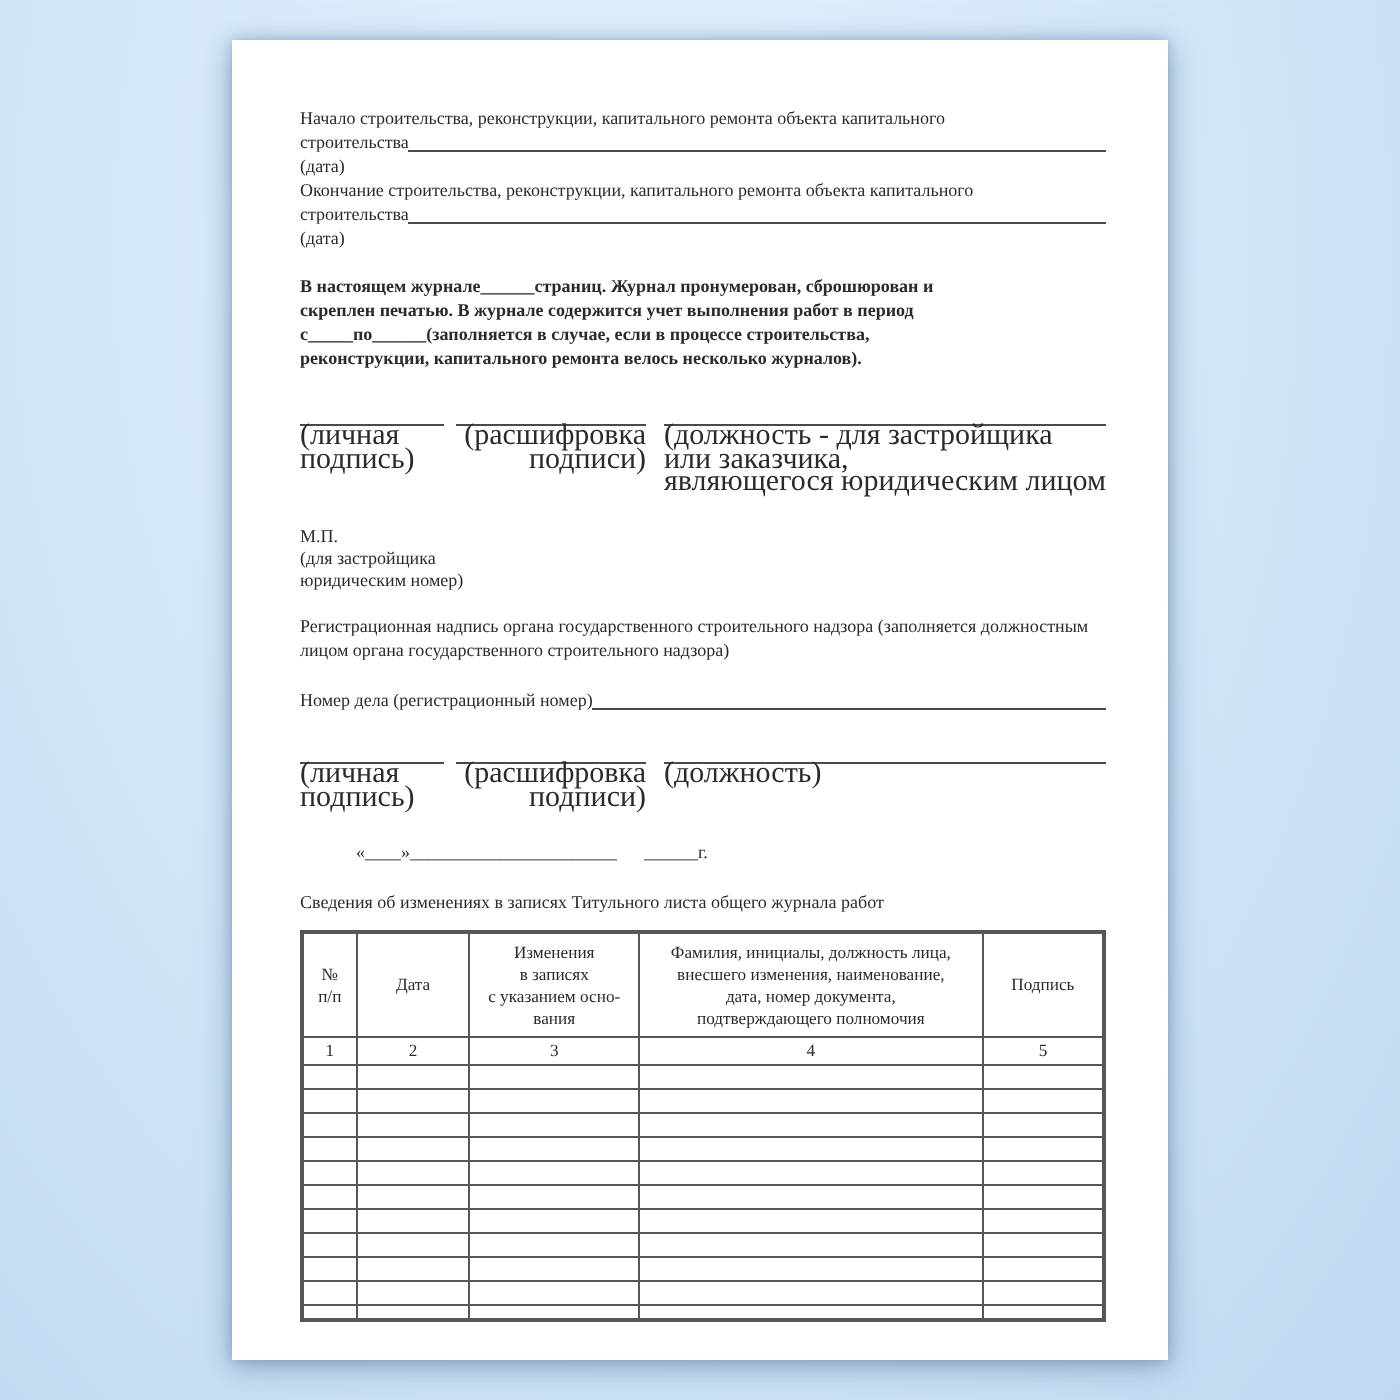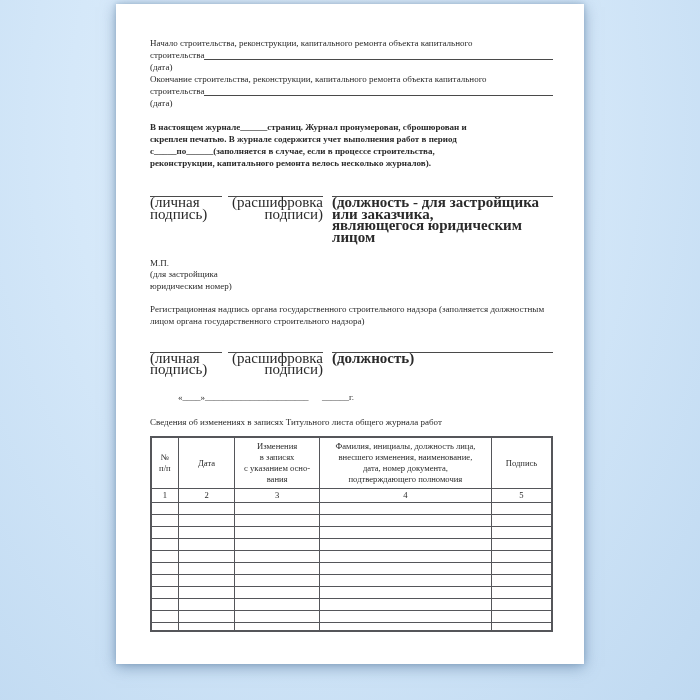--- a/index.html
+++ b/index.html
@@ -3,41 +3,41 @@
 <meta charset="utf-8">
 <style>
   * { margin: 0; padding: 0; box-sizing: border-box; }
   html, body { width: 700px; height: 700px; overflow: hidden; }
   body {
     font-family: "Liberation Serif", "DejaVu Serif", serif;
     background: radial-gradient(ellipse at 45% 18%, #e3f1fd 0%, #d5e8f9 45%, #bfd9f1 100%);
   }
   .paper {
     position: absolute;
-    left: 116px; top: 4px;
+    left: 116px; top: 20px;
     width: 468px; height: 660px;
     background: #ffffff;
     box-shadow: 0 3px 14px rgba(88, 122, 158, 0.6), 0 0 5px rgba(88, 122, 158, 0.35);
   }
   .content {
     position: absolute;
     left: 34px; right: 31px; top: 33px;
     font-size: 9px;
     line-height: 12px;
     color: #2a2a2a;
   }
   .fill-line { display: flex; align-items: flex-end; }
   .fill-line .rule { flex: 1; border-bottom: 1px solid #4a4a4a; margin-bottom: 1px; }
   .centered { text-align: left; }
   .para { margin-top: 12px; font-weight: bold; }
 
   .sig-row { display: flex; margin-top: 21px; }
   .sig-col1 { width: 72px; }
   .sig-col2 { width: 95px; margin-left: 6px; text-align: right; }
-  .sig-col3 { flex: 1; margin-left: 9px; font-weight: bold; }
+  .sig-col3 { flex: 1; margin-left: 9px; }
   .sig-rule { border-bottom: 1px solid #4a4a4a; height: 7px; }
   .sig-label { font-size: 15px; line-height: 11.5px; }
 
   .mp-block { margin-top: 15px; line-height: 11.3px; }
   .reg-note { margin-top: 11px; width: 100%; }
   .case-row { margin-top: 13px; }
   .date-row { margin-top: 15px; text-align: left; white-space: pre; padding-left: 28px; }
   .changes-title { margin-top: 13px; }
 
   table.changes {
@@ -104,20 +104,24 @@
     </div>
 
     <div class="mp-block">
       <div>М.П.</div>
       <div>(для застройщика</div>
       <div>юридическим номер)</div>
     </div>
 
     <div class="reg-note">Регистрационная надпись органа государственного строительного надзора (заполняется должностным лицом органа государственного строительного надзора)</div>
 
+    <div class="fill-line case-row">
+      <span>Номер дела (регистрационный номер)</span>
+      <span class="rule"></span>
+    </div>
 
     <div class="sig-row" style="margin-top:19px;">
       <div class="sig-col1">
         <div class="sig-rule"></div>
         <div class="sig-label">(личная подпись)</div>
       </div>
       <div class="sig-col2">
         <div class="sig-rule"></div>
         <div class="sig-label">(расшифровка подписи)</div>
       </div>

